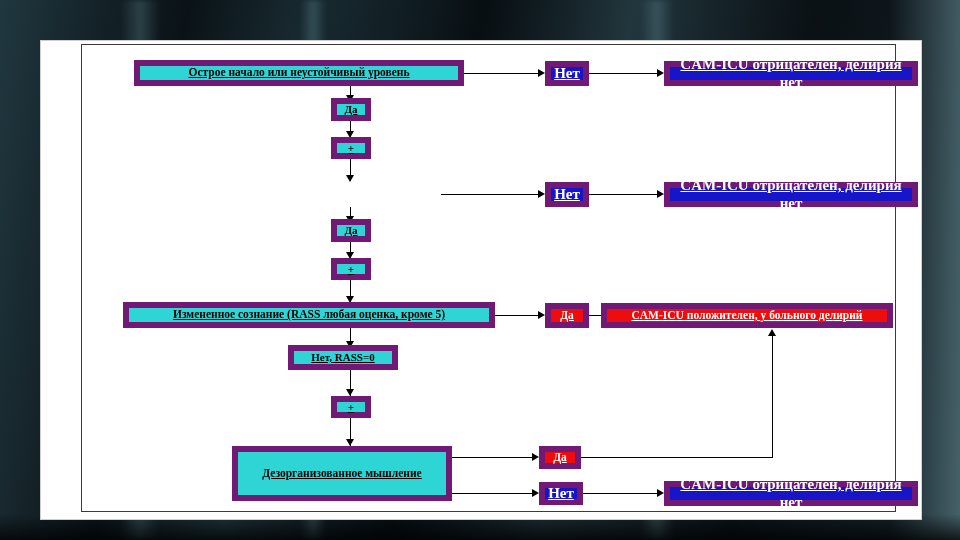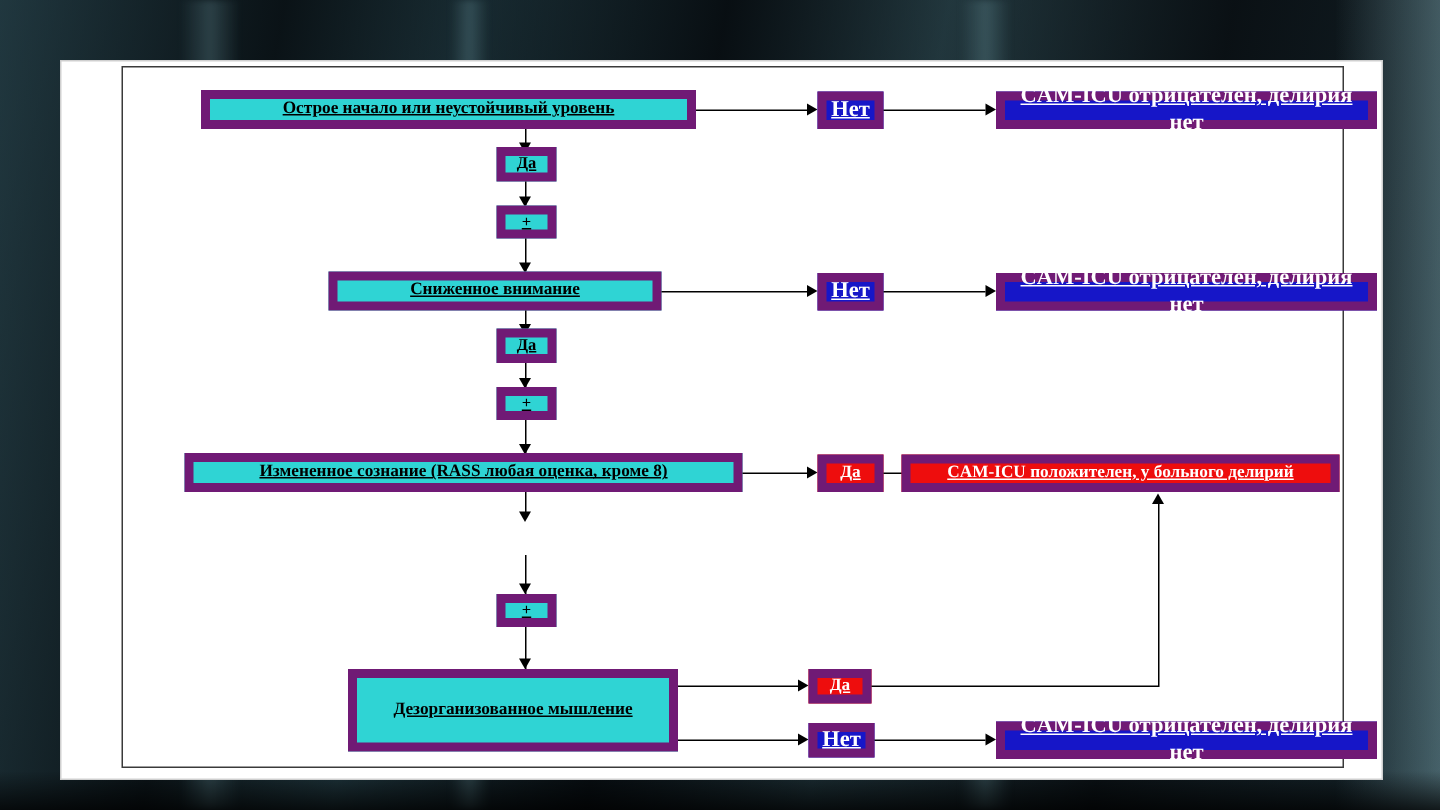--- a/index.html
+++ b/index.html
@@ -174,21 +174,20 @@
       <div class="arrow down" style="left:264px; top:50px;"></div>
       <div class="node cyan-sm" style="left:249px; top:53px; width:40px; height:23px;">Да</div>
 
       <div class="conn v" style="left:268px; top:76px; height:16px;"></div>
       <div class="arrow down" style="left:264px; top:86px;"></div>
       <div class="node cyan-sm" style="left:249px; top:92px; width:40px; height:22px;">+</div>
 
       <div class="conn v" style="left:268px; top:114px; height:22px;"></div>
       <div class="arrow down" style="left:264px; top:130px;"></div>
 
-      <div class="node cyan" style="left:137px; top:136px; width:222px; height:26px;">Сниженное внимание</div>
 
       <div class="conn h" style="left:359px; top:149px; width:97px;"></div>
       <div class="arrow right" style="left:456px; top:145px;"></div>
 
       <div class="node blue" style="left:463px; top:137px; width:44px; height:25px;">Нет</div>
 
       <div class="conn h" style="left:507px; top:149px; width:68px;"></div>
       <div class="arrow right" style="left:575px; top:145px;"></div>
 
       <div class="node blue" style="left:582px; top:137px; width:254px; height:25px;">CAM-ICU отрицателен, делирия нет</div>
@@ -197,34 +196,35 @@
       <div class="arrow down" style="left:264px; top:171px;"></div>
       <div class="node cyan-sm" style="left:249px; top:174px; width:40px; height:23px;">Да</div>
 
       <div class="conn v" style="left:268px; top:197px; height:16px;"></div>
       <div class="arrow down" style="left:264px; top:207px;"></div>
       <div class="node cyan-sm" style="left:249px; top:213px; width:40px; height:22px;">+</div>
 
       <div class="conn v" style="left:268px; top:235px; height:22px;"></div>
       <div class="arrow down" style="left:264px; top:251px;"></div>
 
-      <div class="node cyan" style="left:41px; top:257px; width:372px; height:26px;">Измененное сознание (RASS любая оценка, кроме 8)</div>
+      <div class="node cyan" style="left:41px; top:257px; width:372px; height:26px;">Измененное сознание (RASS любая оценка, кроме 5)</div>
 
       <div class="conn h" style="left:413px; top:270px; width:43px;"></div>
       <div class="arrow right" style="left:456px; top:266px;"></div>
 
       <div class="node red" style="left:463px; top:258px; width:44px; height:25px;">Да</div>
 
       <div class="conn h" style="left:507px; top:270px; width:30px;"></div>
       <div class="arrow right" style="left:537px; top:266px;"></div>
 
       <div class="node red" style="left:519px; top:258px; width:292px; height:25px;">CAM-ICU положителен, у больного делирий</div>
 
       <div class="conn v" style="left:268px; top:283px; height:17px;"></div>
       <div class="arrow down" style="left:264px; top:296px;"></div>
+      <div class="node cyan-sm" style="left:206px; top:300px; width:110px; height:25px;">Нет, RASS=0</div>
 
       <div class="conn v" style="left:268px; top:325px; height:26px;"></div>
       <div class="arrow down" style="left:264px; top:344px;"></div>
       <div class="node cyan-sm" style="left:249px; top:351px; width:40px; height:22px;">+</div>
 
       <div class="conn v" style="left:268px; top:373px; height:28px;"></div>
       <div class="arrow down" style="left:264px; top:394px;"></div>
 
       <div class="node cyan" style="left:150px; top:401px; width:220px; height:55px;">Дезорганизованное мышление</div>
 

